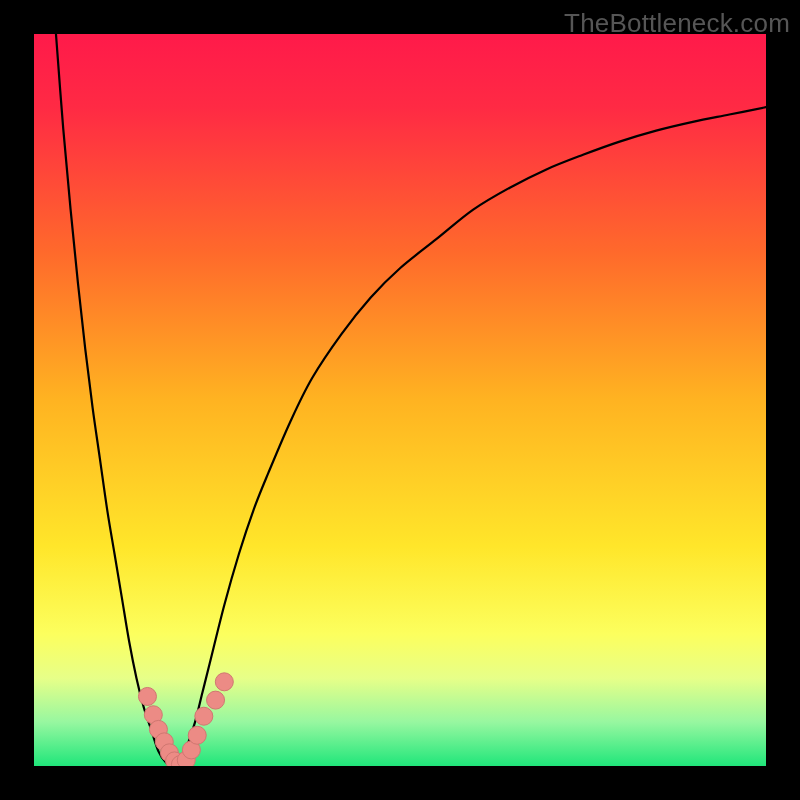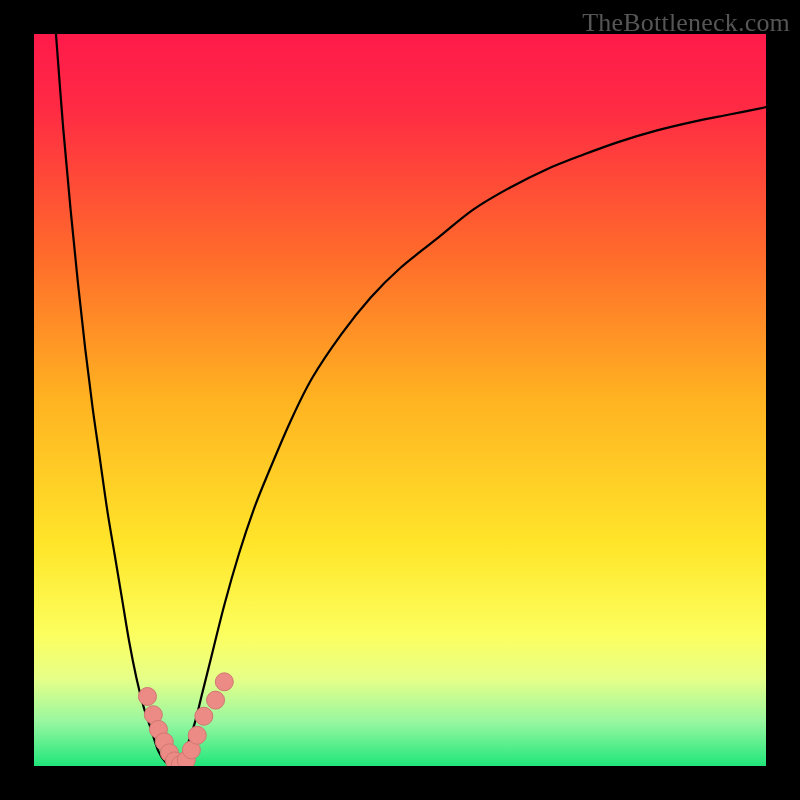--- a/index.html
+++ b/index.html
@@ -15,21 +15,21 @@
     left: 34px;
     top: 34px;
     width: 732px;
     height: 732px;
     overflow: hidden;
   }
   .watermark {
     position: absolute;
     top: 8px;
     right: 10px;
-    font-family: Liberation Serif, serif;
+    font-family: Liberation Sans, sans-serif;
     font-size: 26px;
     color: #565656;
     letter-spacing: 0.2px;
     font-weight: 500;
     margin-left: 10px;
   }
 </style>
 </head>
 <body>
 

